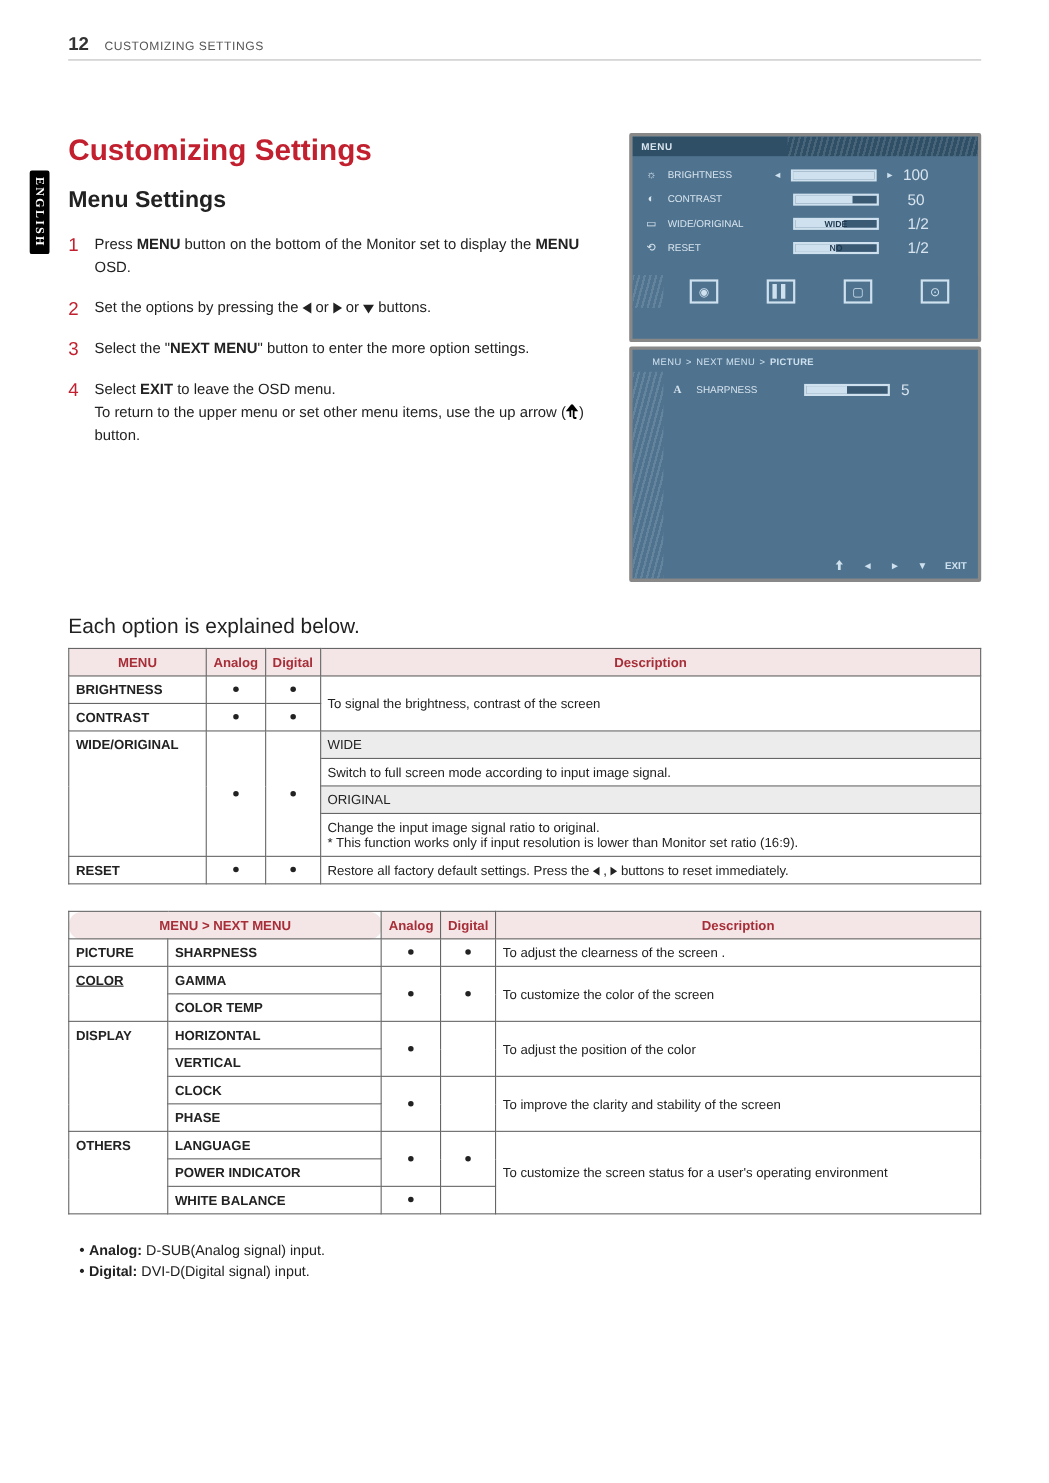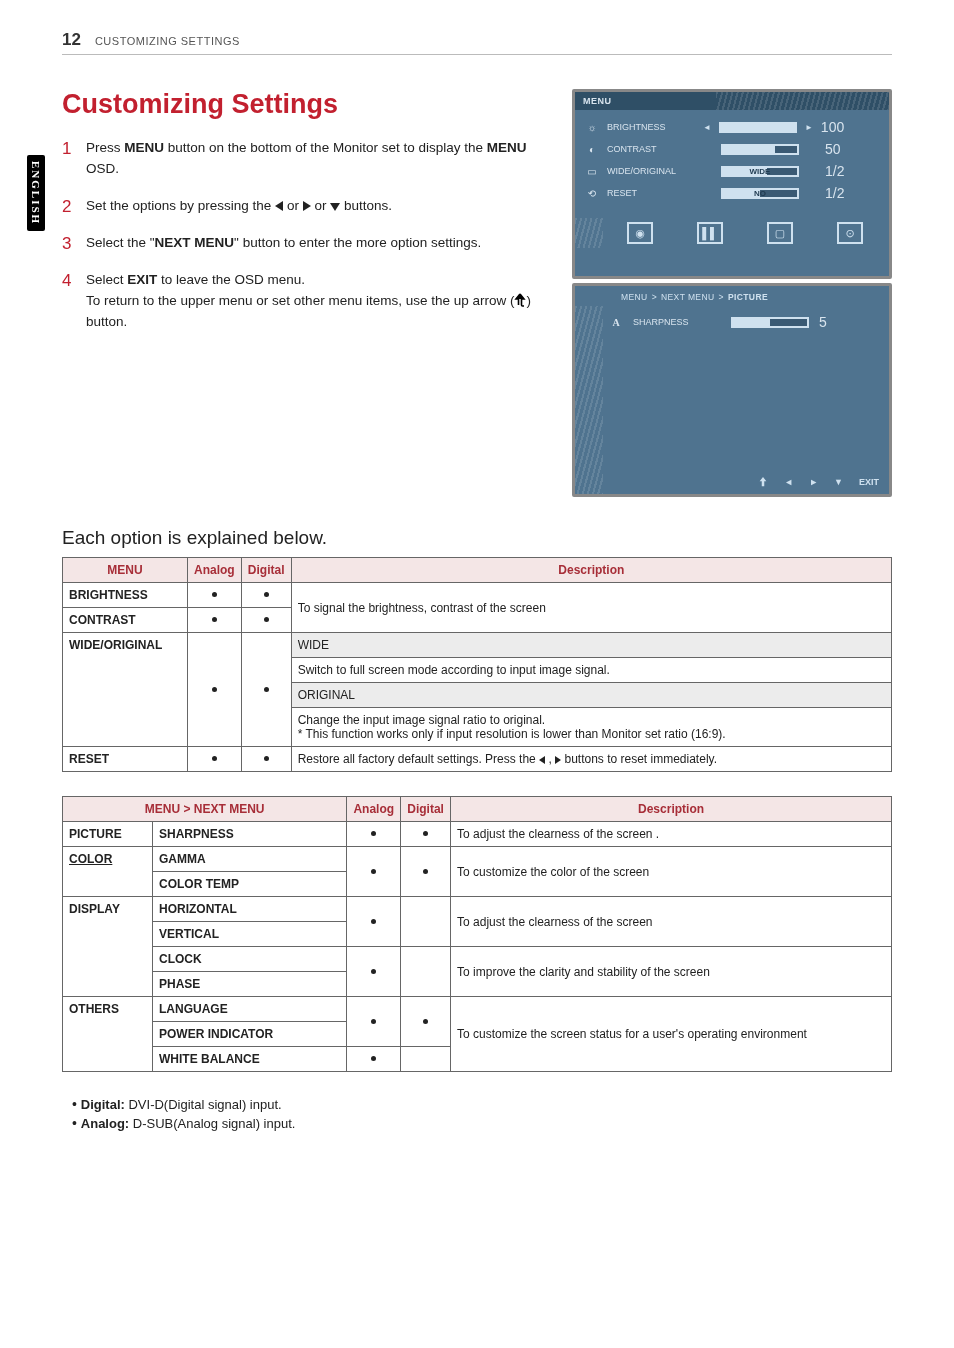--- a/index.html
+++ b/index.html
@@ -14,21 +14,21 @@
   .page {
     padding: 30px 62px 40px 62px;
     position: relative;
   }
   .header-line {
     display: flex;
     align-items: baseline;
     gap: 14px;
     padding-bottom: 4px;
     border-bottom: 1px solid #bbb;
-    margin-bottom: 34px;
+    margin-bottom: 66px;
   }
   .page-num {
     font-size: 17px;
     font-weight: bold;
     color: #333;
   }
   .header-title {
     font-size: 11px;
     letter-spacing: 0.5px;
     color: #555;
@@ -196,21 +196,21 @@
     width:26px;height:22px;
     border:2px solid #cfe1ef;
     display:flex;align-items:center;justify-content:center;
     font-size:11px;color:#cfe1ef;
   }
   .osd-bottom {
     height: 214px;
   }
   .osd-breadcrumb{
     font-size:8.5px;
-    padding:6px 12px 10px 46px;
+    padding:6px 12px 10px 18px;
     color:#cfe1ef;
     letter-spacing:0.4px;
   }
   .osd-breadcrumb .gt{color:#cfe1ef;margin:0 4px;}
   .osd-sharp-row{
     display:flex; align-items:center;
     padding:2px 12px 2px 34px;
     gap:10px;
     font-size:9px;
   }
@@ -279,20 +279,21 @@
   <div class="header-line">
     <span class="page-num">12</span>
     <span class="header-title">CUSTOMIZING SETTINGS</span>
   </div>
 
   <div class="lang-tab">ENGLISH</div>
 
   <div class="two-col">
     <div class="left-col">
       <h1 class="main-title">Customizing Settings</h1>
+      <h2 class="sub-title">Menu Settings</h2>
 
       <ol class="steps">
         <li>
           <span>Press </span><span class="bold">MENU</span><span> button on the bottom of the Monitor set to display the </span><span class="bold">MENU</span><span> OSD.</span>
         </li>
         <li>
           <span>Set the options by pressing the </span><span class="tri tri-left"></span><span> or </span><span class="tri tri-right"></span><span> or </span><span class="tri tri-down"></span><span> buttons.</span>
         </li>
         <li>
           <span>Select the "</span><span class="bold">NEXT MENU</span><span>" button to enter the more option settings.</span>
@@ -430,21 +431,21 @@
       <td>
         <span>Restore all factory default settings. Press the </span><span class="tri tri-left-s"></span><span> , </span><span class="tri tri-right-s"></span><span>    buttons to reset immediately.</span>
       </td>
     </tr>
   </tbody>
     </table>
 
   <table class="spec">
     <tbody>
         <tr>
-      <th colspan="2" style="width:250px;">MENU &gt; NEXT MENU</th>
+      <th colspan="2" style="width:250px;border-radius:11px;">MENU &gt; NEXT MENU</th>
       <th style="width:50px;">Analog</th>
       <th style="width:50px;">Digital</th>
       <th>Description</th>
     </tr>
     <tr>
       <td class="label" style="width:90px;vertical-align:top;">PICTURE</td>
       <td class="label">SHARPNESS</td>
       <td class="center"><span class="dot"></span></td>
       <td class="center"><span class="dot"></span></td>
       <td>To adjust the clearness of the screen .</td>
@@ -457,21 +458,21 @@
       <td rowspan="2">To customize the color of the screen</td>
     </tr>
     <tr>
           <td class="label">COLOR TEMP</td>
         </tr>
     <tr>
       <td class="label" rowspan="4" style="vertical-align:top;">DISPLAY</td>
       <td class="label">HORIZONTAL</td>
       <td class="center" rowspan="2"><span class="dot"></span></td>
       <td rowspan="2"></td>
-      <td rowspan="2">To adjust the clearness of the screen</td>
+      <td rowspan="2">To adjust the position of the color</td>
     </tr>
     <tr>
           <td class="label">VERTICAL</td>
         </tr>
     <tr>
       <td class="label">CLOCK</td>
       <td class="center" rowspan="2"><span class="dot"></span></td>
       <td rowspan="2"></td>
       <td rowspan="2">To improve the clarity and stability of the screen</td>
     </tr>
@@ -490,17 +491,17 @@
         </tr>
     <tr>
       <td class="label">WHITE BALANCE</td>
       <td class="center"><span class="dot"></span></td>
       <td></td>
     </tr>
   </tbody>
     </table>
 
   <ul class="legend">
+    <li><span class="bold">Analog:</span><span> D-SUB(Analog signal) input.</span></li>
     <li><span class="bold">Digital:</span><span> DVI-D(Digital signal) input.</span></li>
-    <li><span class="bold">Analog:</span><span> D-SUB(Analog signal) input.</span></li>
   </ul>
 
 </div>
 
 </body></html>

